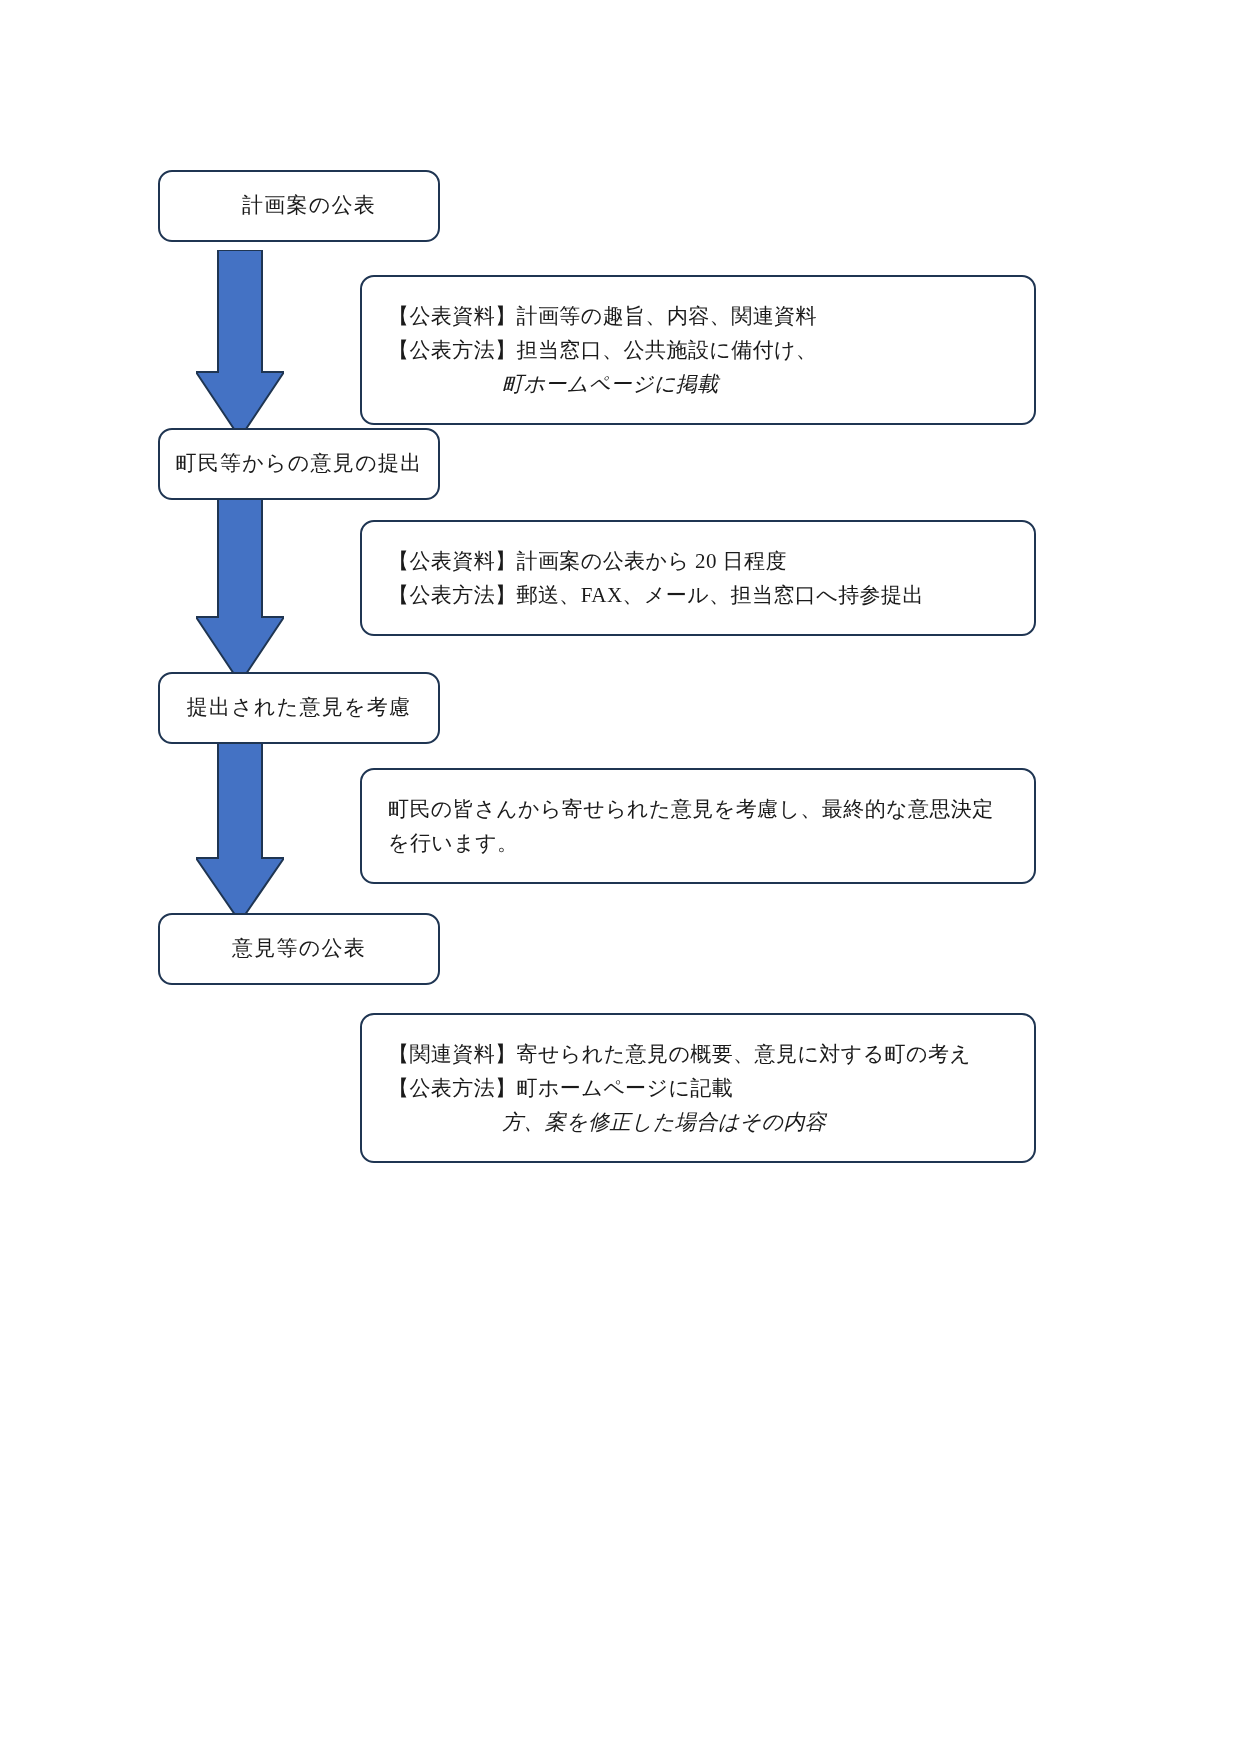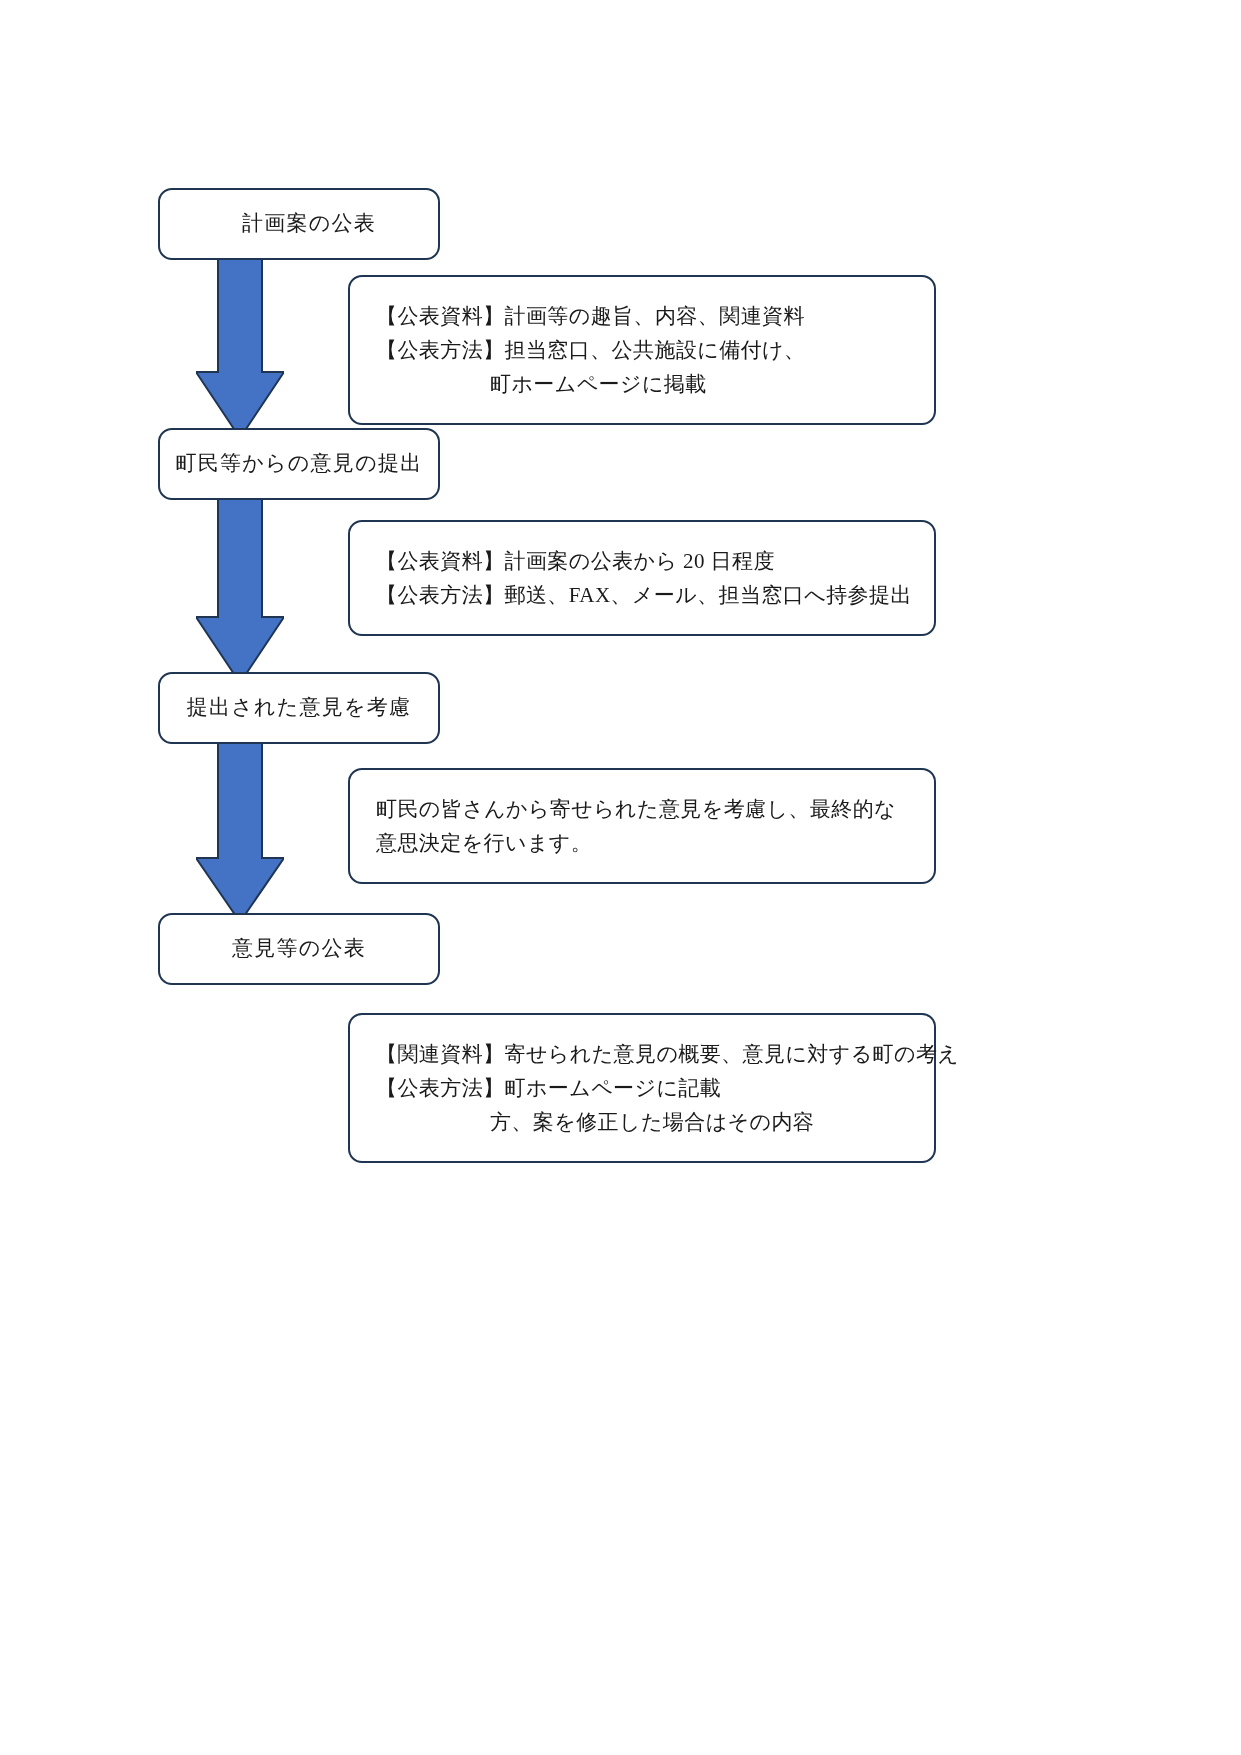--- a/index.html
+++ b/index.html
@@ -38,58 +38,59 @@
   .step-label {
     font-size: 21px;
     color: #1a1a1a;
     letter-spacing: 0.06em;
     line-height: 1.2;
     white-space: nowrap;
   }
 
   
   .note-box {
-    left: 348px;
-    width: 588px;
+    left: 360px;
+    width: 676px;
     padding: 22px 0 22px 0;
     z-index: 2;
   }
   .note-line {
     font-size: 21px;
     color: #1a1a1a;
     line-height: 1.62;
     letter-spacing: 0.02em;
     white-space: pre;
     padding-left: 26px;
   }
   .note-line.wrap {
     white-space: normal;
     padding-left: 26px;
     padding-right: 24px;
     text-indent: 0;
   }
   .note-line.indent {
     padding-left: 140px;
+    font-style: italic;
   }
 
   
   .arrow {
     position: absolute;
     left: 196px;
     width: 88px;
     z-index: 1;
   }
   .arrow svg { display: block; width: 100%; height: 100%; }
 </style>
 </head>
 <body>
 
 <div id="page">
 
-  <div class="box step-box" style="top:188px;padding-left:20px;">
+  <div class="box step-box" style="top:170px;padding-left:20px;">
     <span class="step-label">計画案の公表</span>
   </div>
 
   <div class="arrow" style="top:250px; height:190px;">
     <svg viewBox="0 0 88 190" preserveAspectRatio="none">
       <polygon points="22,0 66,0 66,122 88,122 44,188 0,122 22,122" fill="#4472C4" stroke="#1F3552" stroke-width="2"></polygon>
     </svg>
   </div>
 
   <div class="box note-box" style="top:275px;">

